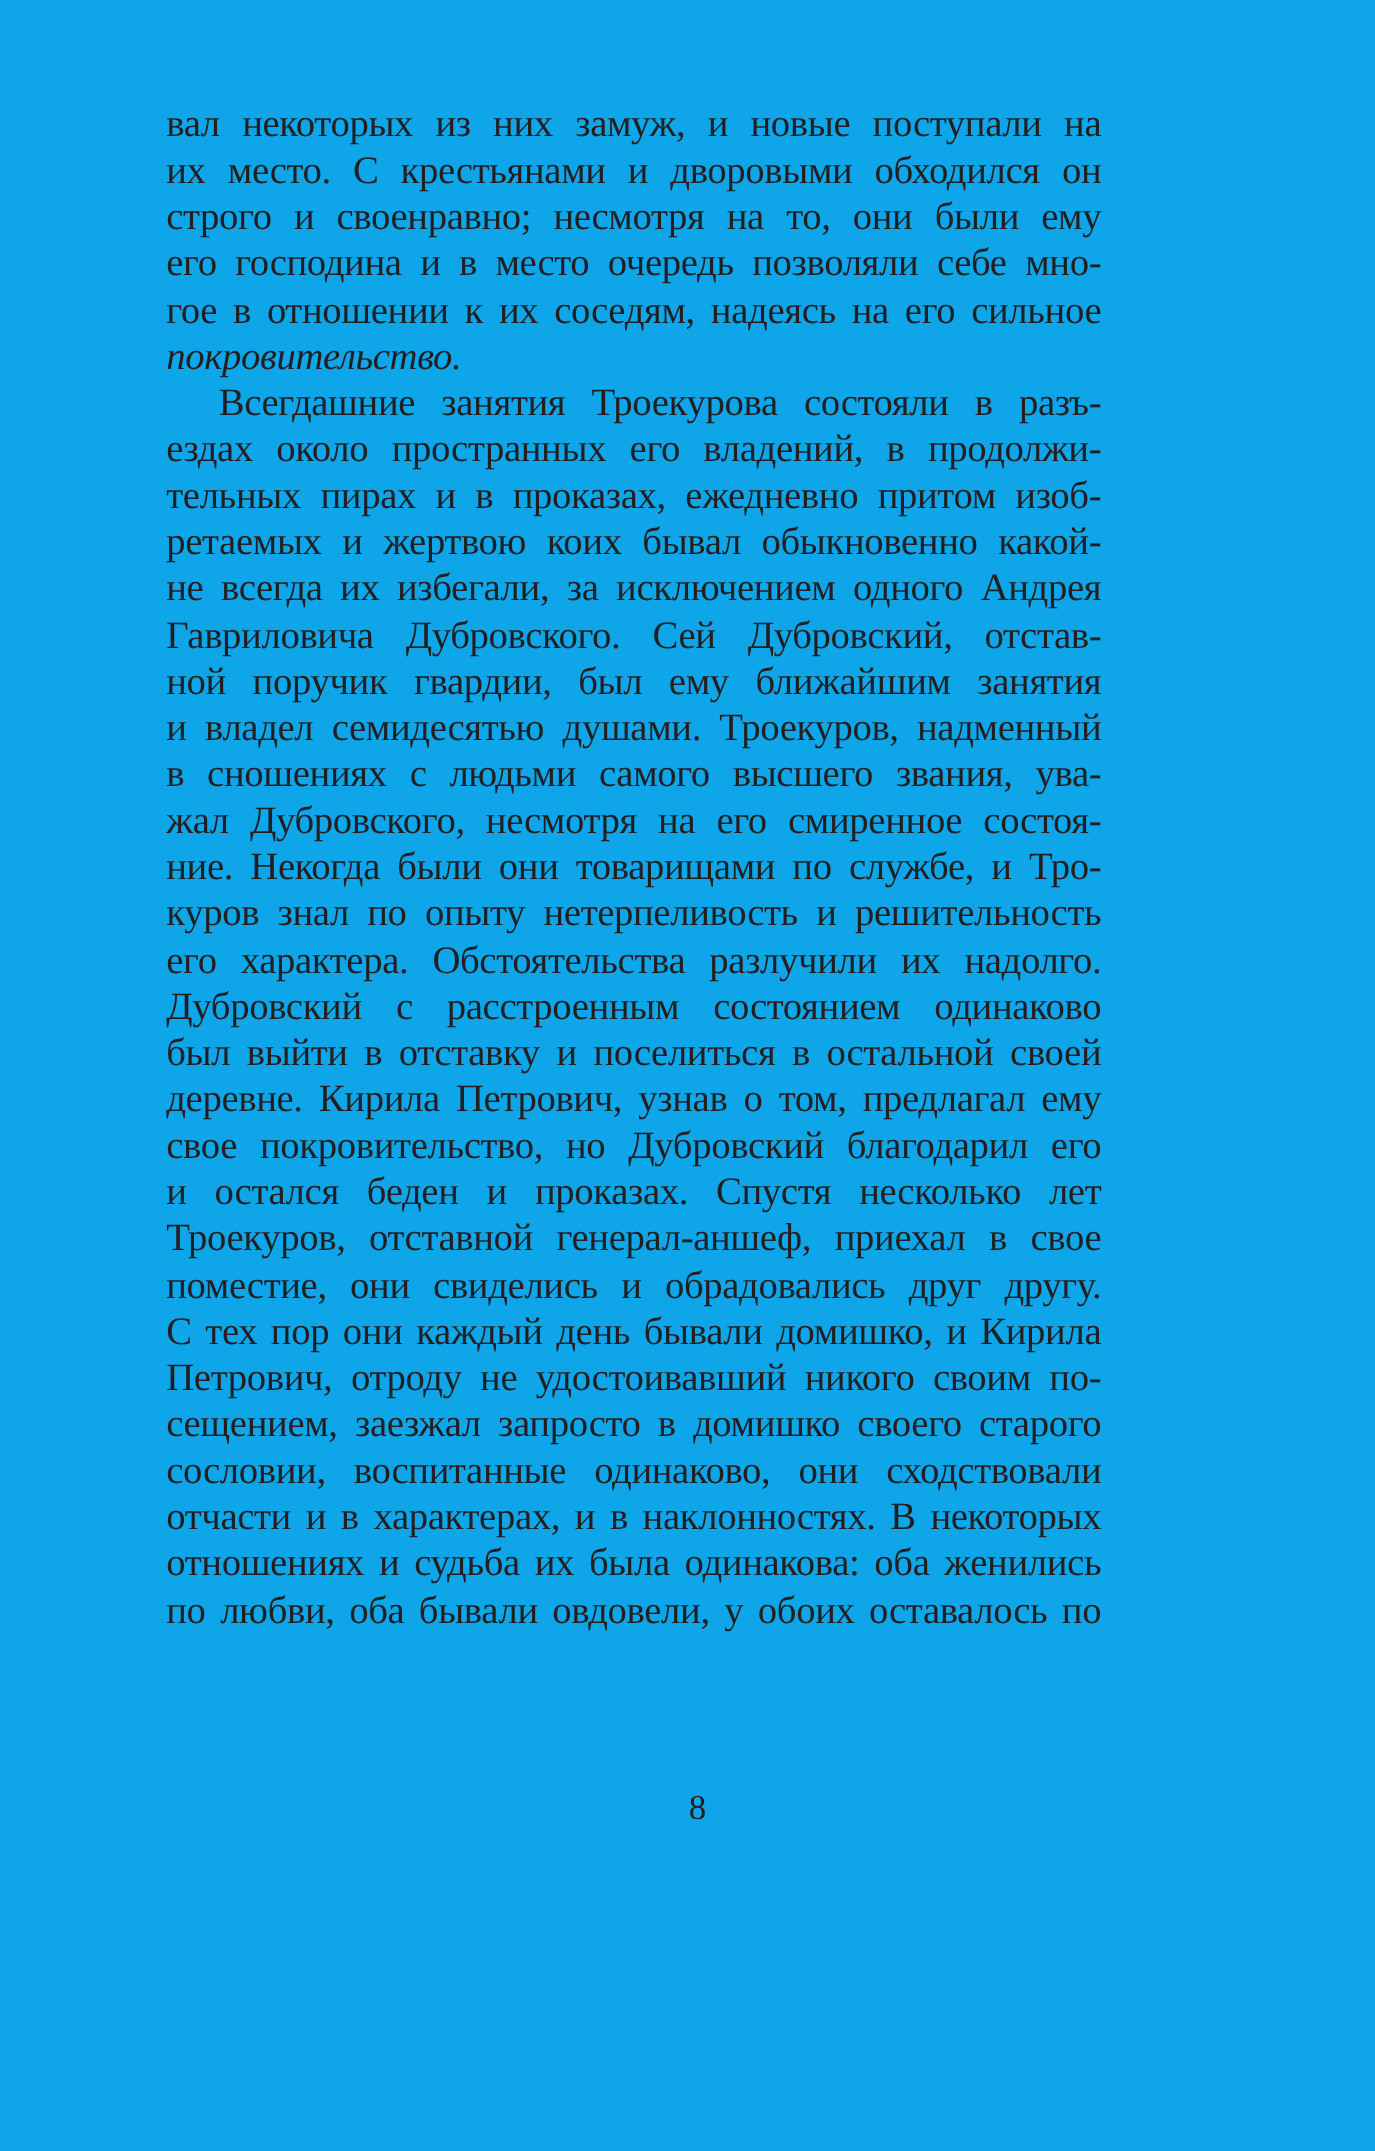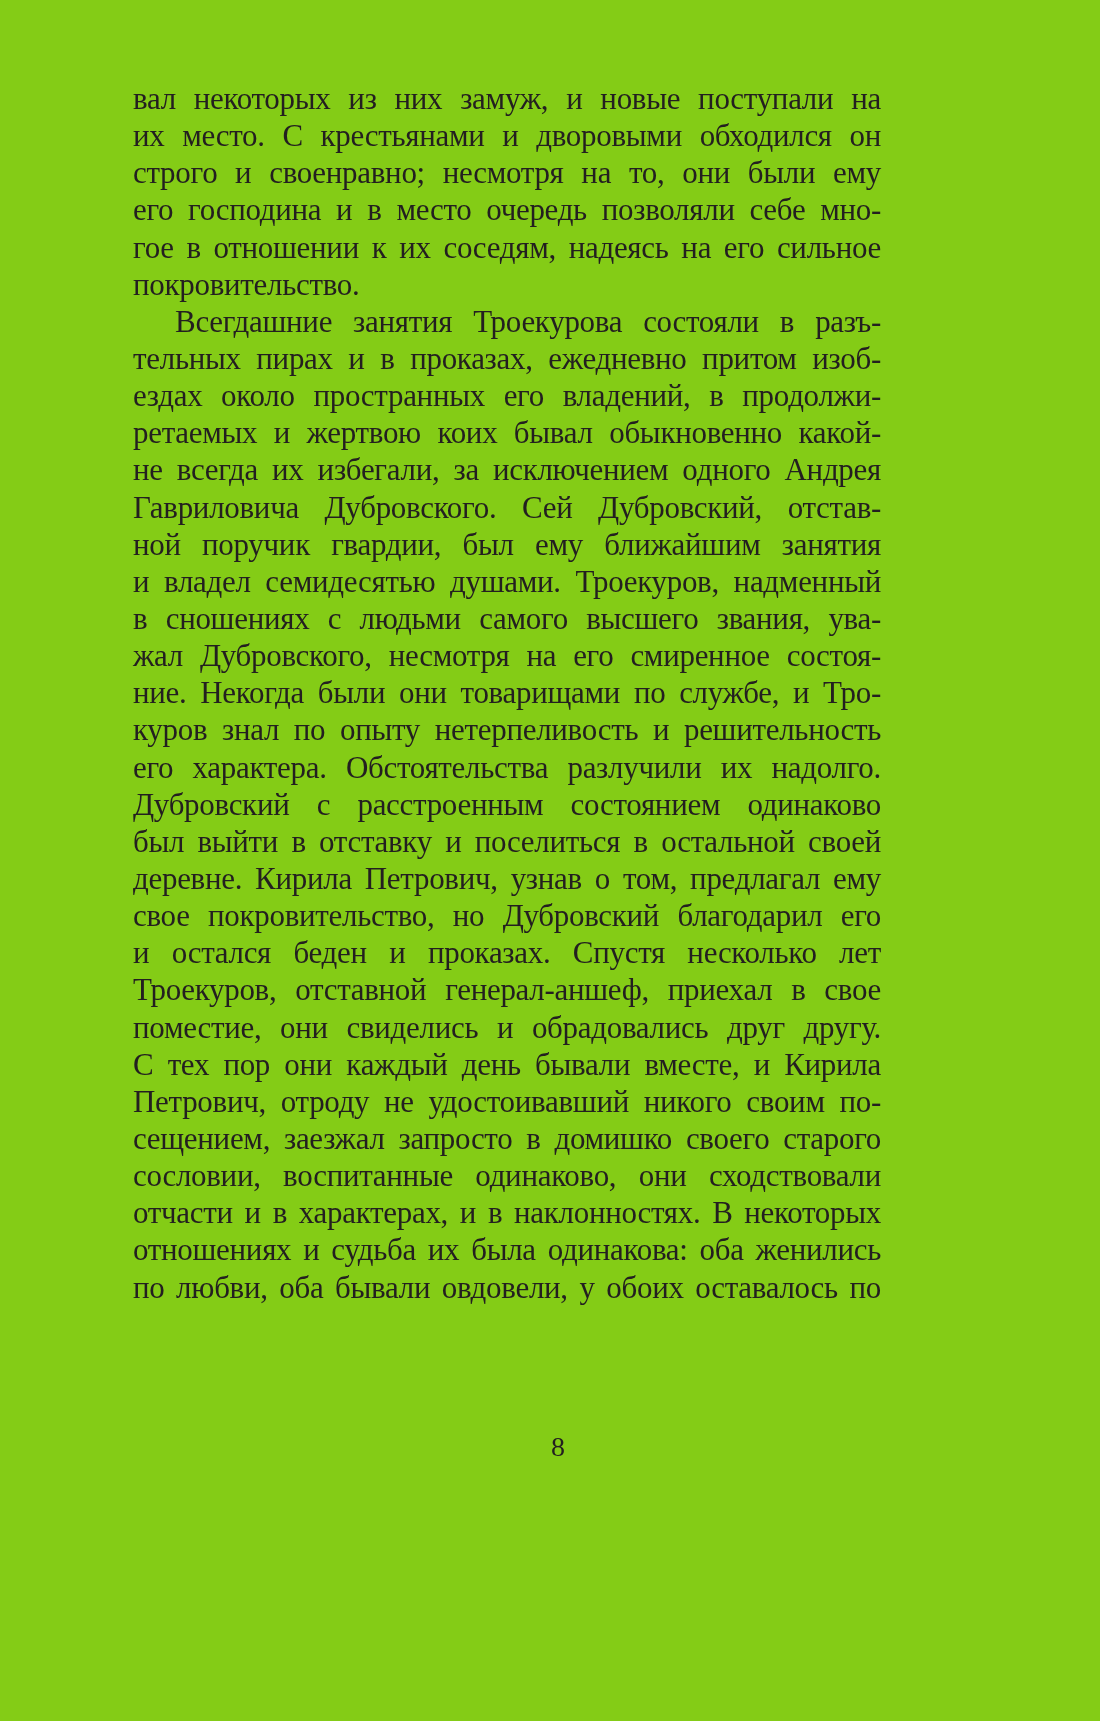--- a/index.html
+++ b/index.html
@@ -1,32 +1,32 @@
 <!DOCTYPE html>
 <html><head>
 <meta charset="utf-8">
 <style>
   html, body { margin: 0; padding: 0; background: #ffffff; }
   body { width: 1100px; height: 1721px; position: relative; overflow: hidden; }
   .page {
     position: absolute; left: 0; top: 0; width: 1100px; height: 1721px;
-    background: #84cc16;
+    background: #0ea5e9;
   }
   .text-block {
     position: absolute; left: 133px; top: 80px; width: 748px;
     font-family: "Liberation Serif", "DejaVu Serif", serif;
     font-size: 31px; color: #231f20;
   }
   .line {
     height: 37.15px; line-height: 37.15px;
     white-space: nowrap;
     text-align: justify; text-align-last: justify;
     letter-spacing: -0.3px;
   }
-  .line.last { text-align-last: left; }
+  .line.last { text-align-last: left; font-style: italic; }
   .line.indent { padding-left: 42px; }
   .page-number {
     position: absolute; left: 0; width: 1100px; top: 1431px;
     text-align: center;
     font-family: "Liberation Serif", "DejaVu Serif", serif;
     font-size: 28px; color: #231f20;
     padding-left: 8px;
   }
 </style>
 </head>
@@ -34,40 +34,40 @@
 
 <div class="page">
   <div class="text-block" id="text-block">
       <div class="line">вал некоторых из них замуж, и новые поступали на</div>
       <div class="line">их место. С крестьянами и дворовыми обходился он</div>
       <div class="line">строго и своенравно; несмотря на то, они были ему</div>
       <div class="line">его господина и в место очередь позволяли себе мно-</div>
       <div class="line">гое в отношении к их соседям, надеясь на его сильное</div>
       <div class="line last">покровительство.</div>
       <div class="line indent">Всегдашние занятия Троекурова состояли в разъ-</div>
+      <div class="line">ездах около пространных его владений, в продолжи-</div>
       <div class="line">тельных пирах и в проказах, ежедневно притом изоб-</div>
-      <div class="line">ездах около пространных его владений, в продолжи-</div>
       <div class="line">ретаемых и жертвою коих бывал обыкновенно какой-</div>
       <div class="line">не всегда их избегали, за исключением одного Андрея</div>
       <div class="line">Гавриловича Дубровского. Сей Дубровский, отстав-</div>
       <div class="line">ной поручик гвардии, был ему ближайшим занятия</div>
       <div class="line">и владел семидесятью душами. Троекуров, надменный</div>
       <div class="line">в сношениях с людьми самого высшего звания, ува-</div>
       <div class="line">жал Дубровского, несмотря на его смиренное состоя-</div>
       <div class="line">ние. Некогда были они товарищами по службе, и Тро-</div>
       <div class="line">куров знал по опыту нетерпеливость и решительность</div>
       <div class="line">его характера. Обстоятельства разлучили их надолго.</div>
       <div class="line">Дубровский с расстроенным состоянием одинаково</div>
       <div class="line">был выйти в отставку и поселиться в остальной своей</div>
       <div class="line">деревне. Кирила Петрович, узнав о том, предлагал ему</div>
       <div class="line">свое покровительство, но Дубровский благодарил его</div>
       <div class="line">и остался беден и проказах. Спустя несколько лет</div>
       <div class="line">Троекуров, отставной генерал-аншеф, приехал в свое</div>
       <div class="line">поместие, они свиделись и обрадовались друг другу.</div>
-      <div class="line">С тех пор они каждый день бывали вместе, и Кирила</div>
+      <div class="line">С тех пор они каждый день бывали домишко, и Кирила</div>
       <div class="line">Петрович, отроду не удостоивавший никого своим по-</div>
       <div class="line">сещением, заезжал запросто в домишко своего старого</div>
       <div class="line">сословии, воспитанные одинаково, они сходствовали</div>
       <div class="line">отчасти и в характерах, и в наклонностях. В некоторых</div>
       <div class="line">отношениях и судьба их была одинакова: оба женились</div>
       <div class="line">по любви, оба бывали овдовели, у обоих оставалось по</div>
     </div>
   <div class="page-number">8</div>
 </div>
 

